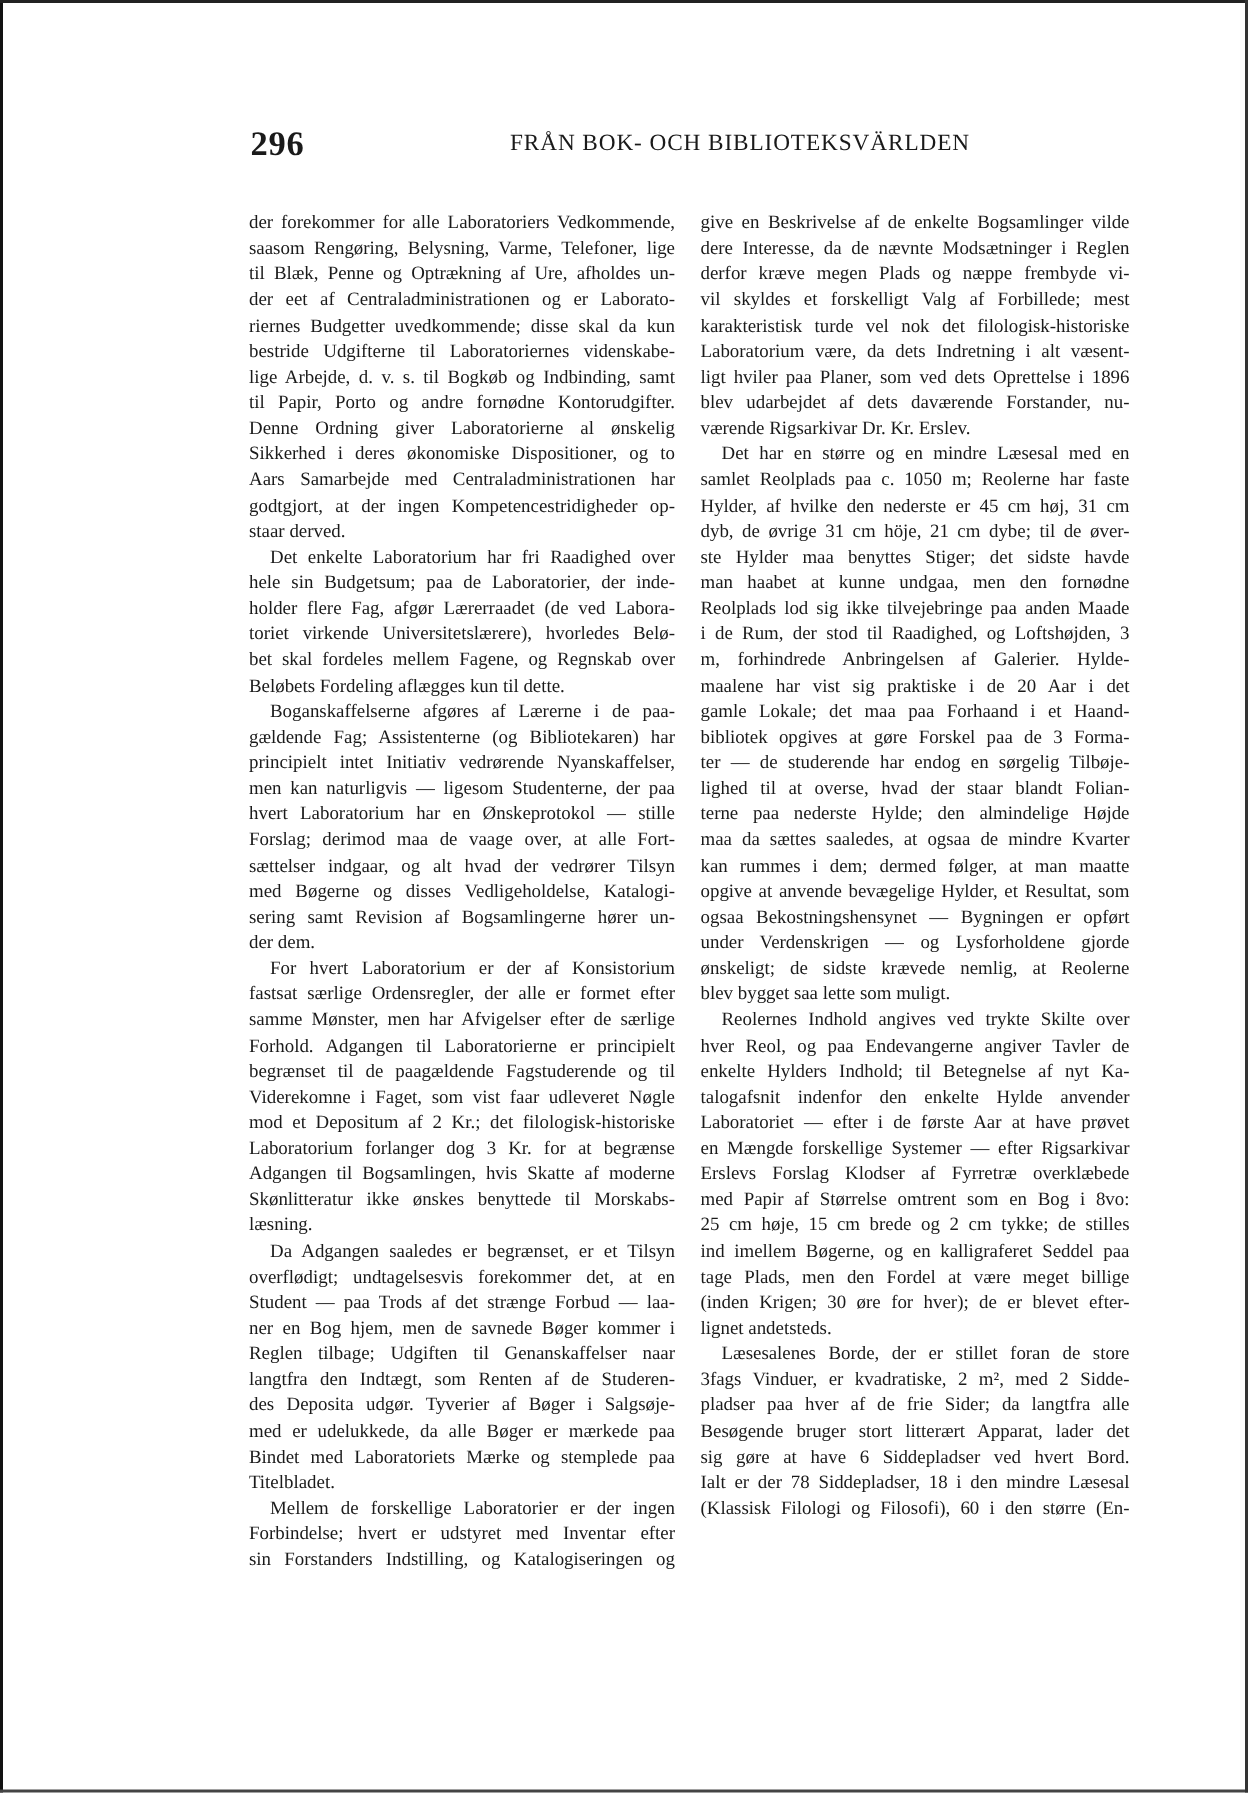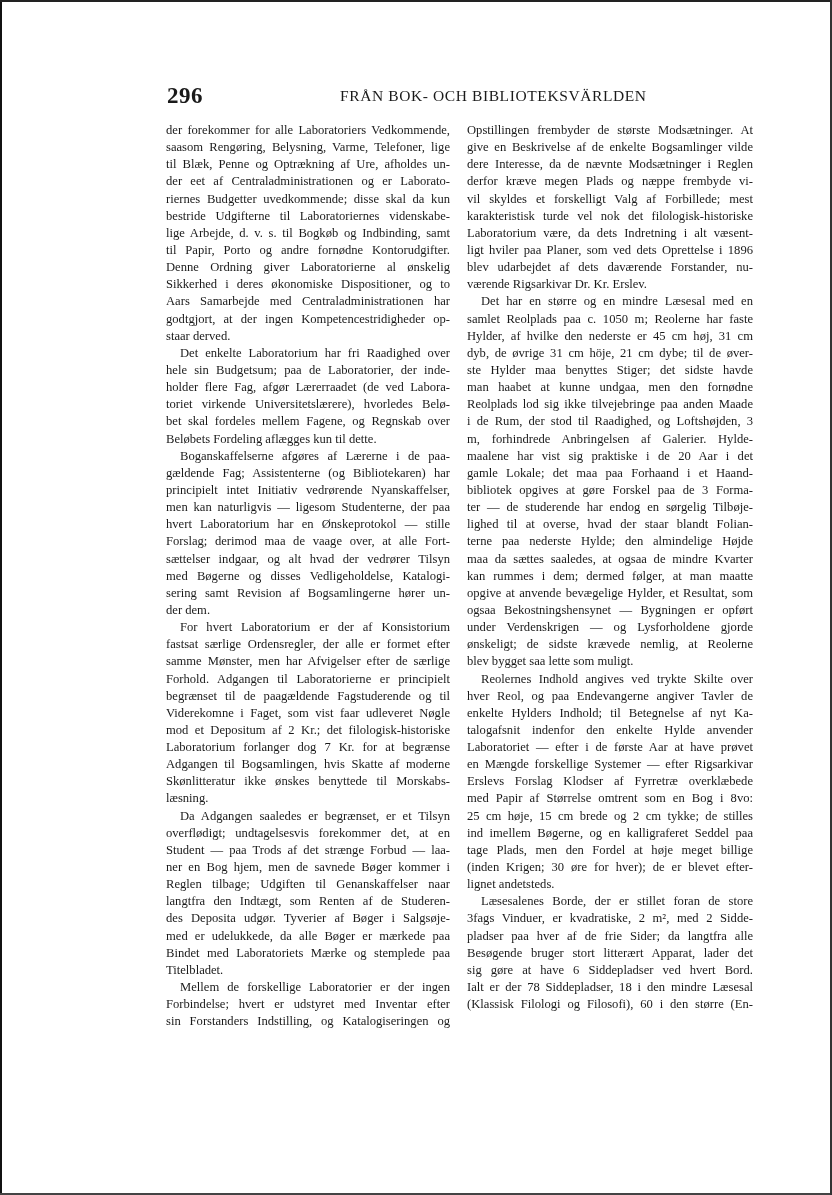--- a/index.html
+++ b/index.html
@@ -29,21 +29,21 @@
       font-size: 23px; font-weight: bold; letter-spacing: 0.5px;
     }
     .running-head {
       position: absolute; left: 317px; top: 87px;
       font-family: "Liberation Serif", serif;
       font-size: 15.5px; letter-spacing: 0.6px;
       white-space: nowrap;
       margin-left: 23px;
     }
     .column {
-      position: absolute; top: 122px;
+      position: absolute; top: 140px;
       font-family: "Liberation Serif", serif;
       font-size: 12.6px;
       line-height: 17.15px;
     }
     .col-left { left: 166px; width: 284px; }
     .col-right { left: 467px; width: 286px; }
     .line {
       display: block;
       white-space: nowrap;
       text-align: justify;
@@ -101,21 +101,21 @@
       <span class="line last">der dem.</span>
     </div>
     <div>
       <span class="line indent">For hvert Laboratorium er der af Konsistorium</span>
       <span class="line">fastsat særlige Ordensregler, der alle er formet efter</span>
       <span class="line">samme Mønster, men har Afvigelser efter de særlige</span>
       <span class="line">Forhold. Adgangen til Laboratorierne er principielt</span>
       <span class="line">begrænset til de paagældende Fagstuderende og til</span>
       <span class="line">Viderekomne i Faget, som vist faar udleveret Nøgle</span>
       <span class="line">mod et Depositum af 2 Kr.; det filologisk-historiske</span>
-      <span class="line">Laboratorium forlanger dog 7 Kr. for at begrænse</span>
+      <span class="line">Laboratorium forlanger dog 3 Kr. for at begrænse</span>
       <span class="line">Adgangen til Bogsamlingen, hvis Skatte af moderne</span>
       <span class="line">Skønlitteratur ikke ønskes benyttede til Morskabs-</span>
       <span class="line last">læsning.</span>
     </div>
     <div>
       <span class="line indent">Da Adgangen saaledes er begrænset, er et Tilsyn</span>
       <span class="line">overflødigt; undtagelsesvis forekommer det, at en</span>
       <span class="line">Student — paa Trods af det strænge Forbud — laa-</span>
       <span class="line">ner en Bog hjem, men de savnede Bøger kommer i</span>
       <span class="line">Reglen tilbage; Udgiften til Genanskaffelser naar</span>
@@ -126,21 +126,20 @@
       <span class="line last">Titelbladet.</span>
     </div>
     <div>
       <span class="line indent">Mellem de forskellige Laboratorier er der ingen</span>
       <span class="line">Forbindelse; hvert er udstyret med Inventar efter</span>
       <span class="line">sin Forstanders Indstilling, og Katalogiseringen og</span>
     </div>
   </div>
 <div class="column col-right" id="col-1">
     <div>
-      <span class="line">Opstillingen frembyder de største Modsætninger. At</span>
       <span class="line">give en Beskrivelse af de enkelte Bogsamlinger vilde</span>
       <span class="line">dere Interesse, da de nævnte Modsætninger i Reglen</span>
       <span class="line">derfor kræve megen Plads og næppe frembyde vi-</span>
       <span class="line">vil skyldes et forskelligt Valg af Forbillede; mest</span>
       <span class="line">karakteristisk turde vel nok det filologisk-historiske</span>
       <span class="line">Laboratorium være, da dets Indretning i alt væsent-</span>
       <span class="line">ligt hviler paa Planer, som ved dets Oprettelse i 1896</span>
       <span class="line">blev udarbejdet af dets daværende Forstander, nu-</span>
       <span class="line last">værende Rigsarkivar Dr. Kr. Erslev.</span>
     </div>
@@ -172,21 +171,21 @@
       <span class="line indent">Reolernes Indhold angives ved trykte Skilte over</span>
       <span class="line">hver Reol, og paa Endevangerne angiver Tavler de</span>
       <span class="line">enkelte Hylders Indhold; til Betegnelse af nyt Ka-</span>
       <span class="line">talogafsnit indenfor den enkelte Hylde anvender</span>
       <span class="line">Laboratoriet — efter i de første Aar at have prøvet</span>
       <span class="line">en Mængde forskellige Systemer — efter Rigsarkivar</span>
       <span class="line">Erslevs Forslag Klodser af Fyrretræ overklæbede</span>
       <span class="line">med Papir af Størrelse omtrent som en Bog i 8vo:</span>
       <span class="line">25 cm høje, 15 cm brede og 2 cm tykke; de stilles</span>
       <span class="line">ind imellem Bøgerne, og en kalligraferet Seddel paa</span>
-      <span class="line">tage Plads, men den Fordel at høje meget billige</span>
+      <span class="line">tage Plads, men den Fordel at være meget billige</span>
       <span class="line">(inden Krigen; 30 øre for hver); de er blevet efter-</span>
       <span class="line last">lignet andetsteds.</span>
     </div>
     <div>
       <span class="line indent">Læsesalenes Borde, der er stillet foran de store</span>
       <span class="line">3fags Vinduer, er kvadratiske, 2 m², med 2 Sidde-</span>
       <span class="line">pladser paa hver af de frie Sider; da langtfra alle</span>
       <span class="line">Besøgende bruger stort litterært Apparat, lader det</span>
       <span class="line">sig gøre at have 6 Siddepladser ved hvert Bord.</span>
       <span class="line">Ialt er der 78 Siddepladser, 18 i den mindre Læsesal</span>

